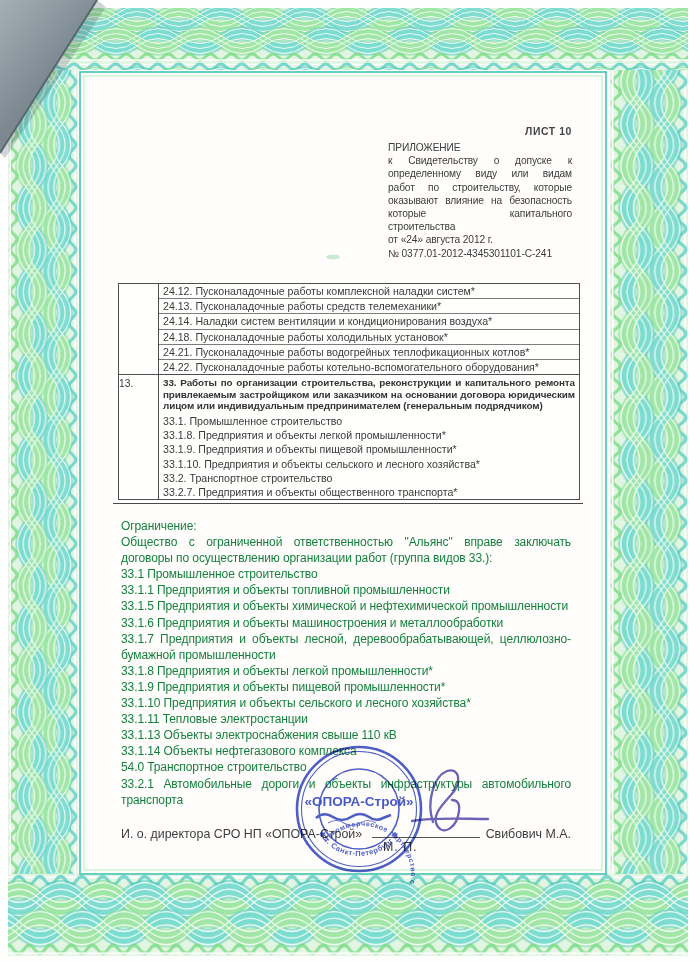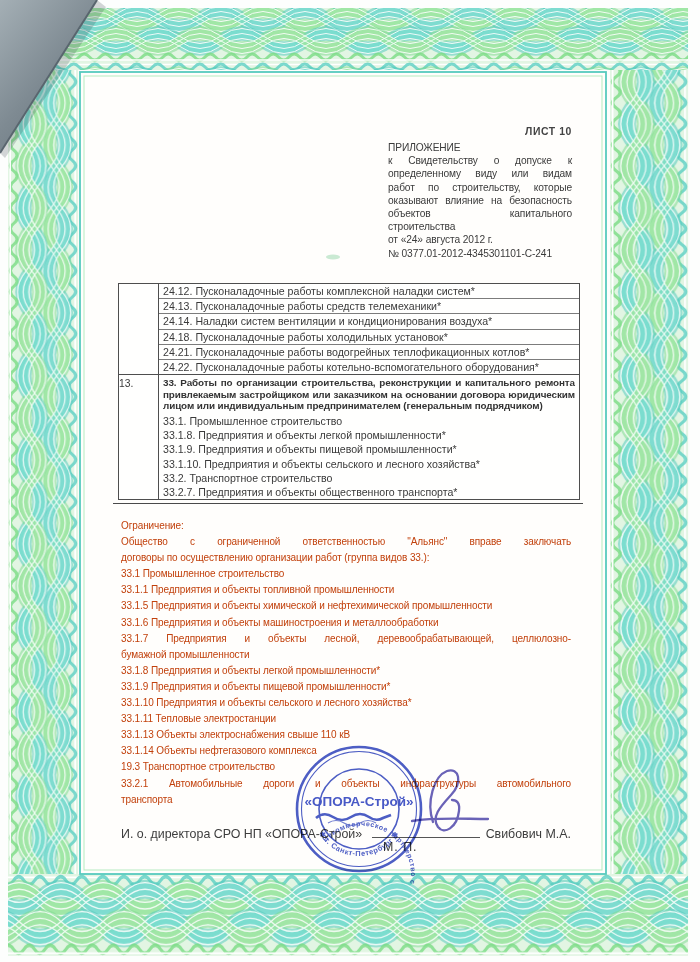--- a/index.html
+++ b/index.html
@@ -57,21 +57,21 @@
 
   
   .rule{
     left:113px;top:488px;width:470px;height:0;
     border-top:1.6px solid #4a4a4a;
   }
 
   
   .restrict{
     left:121px;top:503px;width:450px;
-    font-size:10px;line-height:16.1px;color:#c2410c;
+    font-size:12px;line-height:16.1px;color:#15803d;
     letter-spacing:-0.1px;
   }
   .restrict .ln{height:16.1px;white-space:nowrap;overflow:visible;}
   .restrict .j{white-space:normal;text-align:justify;text-align-last:justify;}
 
   
   .sigrow{
     left:121px;top:808px;width:450px;
     display:flex;align-items:flex-end;
     font-size:12.4px;color:#3d3d3d;
@@ -169,21 +169,21 @@
 <div id="content">
 
   <div class="abs sheet">ЛИСТ 10</div>
 
   <div class="abs apphead">
     <div class="ln">ПРИЛОЖЕНИЕ</div>
     <div class="ln j">к Свидетельству о допуске к</div>
     <div class="ln j">определенному виду или видам</div>
     <div class="ln j">работ по строительству, которые</div>
     <div class="ln j">оказывают влияние на безопасность</div>
-    <div class="ln j">объектов капитального</div>
+    <div class="ln j">которые капитального</div>
     <div class="ln">строительства</div>
     <div class="ln">от «24» августа 2012 г.</div>
     <div class="ln">№ 0377.01-2012-4345301101-С-241</div>
   </div>
 
   <div class="abs tbl">
     <div class="block">
       <div class="numcol"></div>
       <div class="rows">
         <div class="trow">24.12. Пусконаладочные работы комплексной наладки систем*</div>
@@ -223,21 +223,21 @@
     <div class="ln">33.1.5 Предприятия и объекты химической и нефтехимической промышленности</div>
     <div class="ln">33.1.6 Предприятия и объекты машиностроения и металлообработки</div>
     <div class="ln j">33.1.7 Предприятия и объекты лесной, деревообрабатывающей, целлюлозно-</div>
     <div class="ln">бумажной промышленности</div>
     <div class="ln">33.1.8 Предприятия и объекты легкой промышленности*</div>
     <div class="ln">33.1.9 Предприятия и объекты пищевой промышленности*</div>
     <div class="ln">33.1.10 Предприятия и объекты сельского и лесного хозяйства*</div>
     <div class="ln">33.1.11 Тепловые электростанции</div>
     <div class="ln">33.1.13 Объекты электроснабжения свыше 110 кВ</div>
     <div class="ln">33.1.14 Объекты нефтегазового комплекса</div>
-    <div class="ln">19.3 Транспортное строительство</div>
+    <div class="ln">54.0 Транспортное строительство</div>
     <div class="ln j">33.2.1 Автомобильные дороги и объекты инфраструктуры автомобильного</div>
     <div class="ln">транспорта</div>
   </div>
 
   <div class="abs sigrow">
     <span class="lbl">И. о. директора СРО НП «ОПОРА-Строй»</span>
     <span class="sigline"></span>
     <span class="nm">Свибович М.А.</span>
   </div>
 

